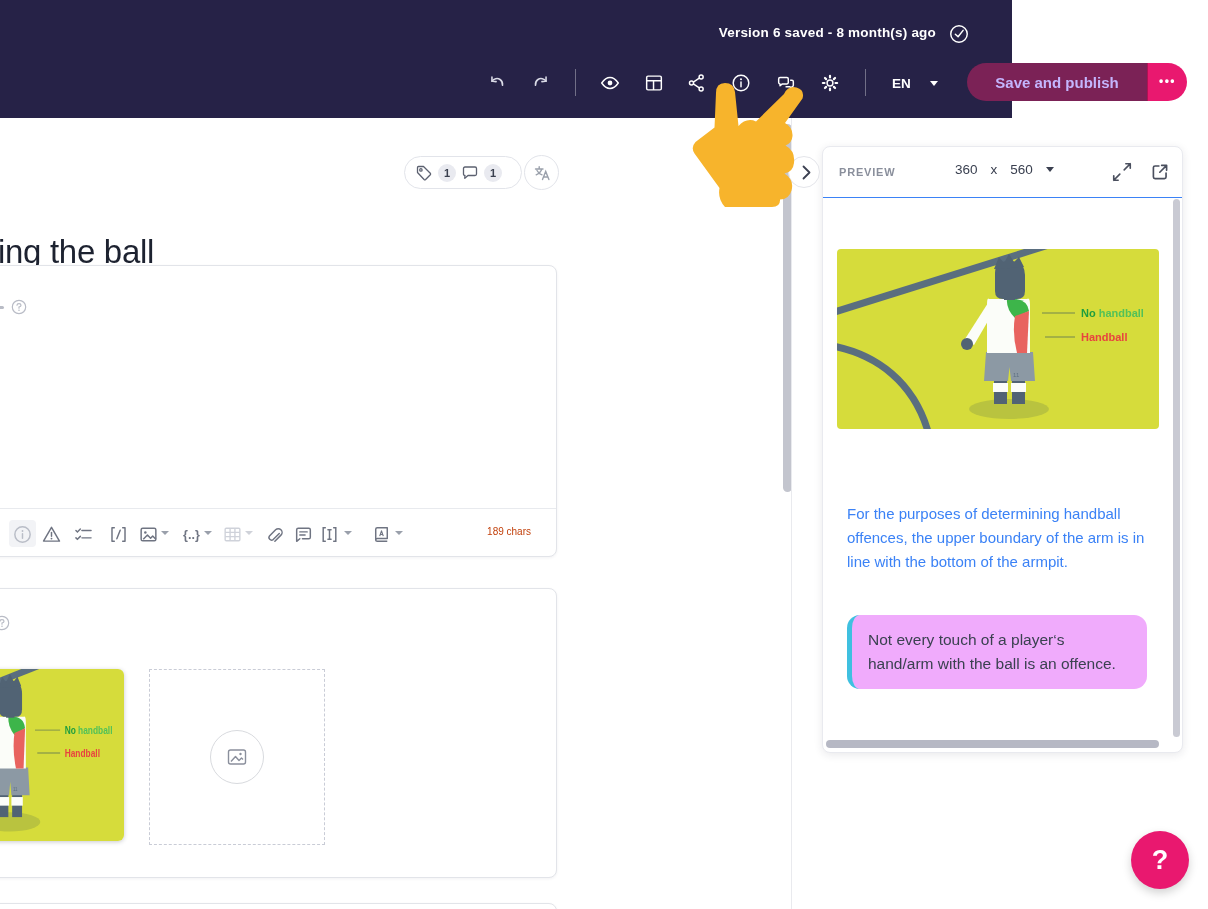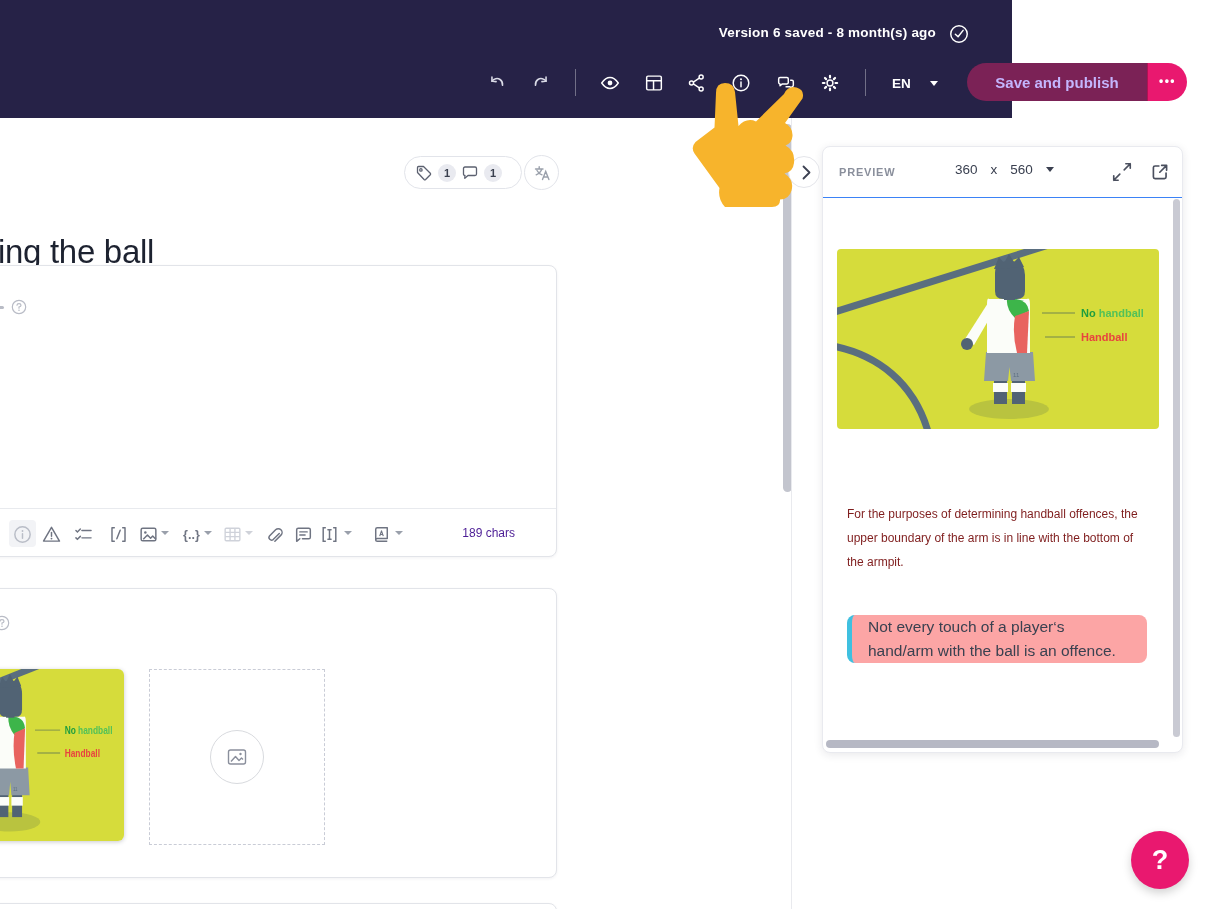--- a/index.html
+++ b/index.html
@@ -37,21 +37,21 @@
   .card2{top:588px;height:290px;}
   .card3{top:903px;height:60px;}
   .frag{position:absolute;left:34px;top:40px;width:9px;height:2.5px;background:#b9bcc6;border-radius:2px;}
   .qicon{position:absolute;width:16px;height:16px;}
   .etoolbar{position:absolute;left:0;top:242px;width:100%;height:50px;border-top:1px solid #e8eaee;}
   .eicon{position:absolute;top:14px;width:22px;height:22px;background:none;border:none;padding:0;cursor:pointer;}
   .eicon svg{width:21px;height:21px;}
   .ecaret{position:absolute;top:22px;width:0;height:0;border-left:4px solid transparent;border-right:4px solid transparent;
         border-top:4.5px solid #9aa0ab;}
   .ecaret.dis{border-top-color:#cfd2d9;}
-  .chars{position:absolute;right:41px;top:17px;font-size:12px;color:#4c1d95;}
+  .chars{position:absolute;right:25px;top:17px;font-size:10px;color:#c2410c;}
   .ibg{position:absolute;left:-3px;top:-3px;width:27px;height:27px;background:#f2f3f6;border-radius:4px;}
   .thumb{position:absolute;left:-82px;top:80px;width:245px;height:172px;border-radius:6px;overflow:hidden;
          box-shadow:0 1px 4px rgba(40,42,60,0.25);}
   .phold{position:absolute;left:188px;top:80px;width:176px;height:176px;border:1px dashed #c9ccd6;background:#fff;cursor:pointer;}
   .pcirc{position:absolute;left:60px;top:60px;width:54px;height:54px;border:1px solid #d8dade;border-radius:50%;
          display:flex;align-items:center;justify-content:center;background:#fff;}
   
   .mainsb{position:absolute;left:783px;top:124px;width:9px;height:368px;border-radius:5px;background:#c3c5ce;cursor:pointer;}
   .vline{position:absolute;left:791px;top:118px;width:1px;height:791px;background:#e9eaee;}
   .collapse{position:absolute;left:788px;top:156px;width:32px;height:32px;border-radius:50%;background:#fff;
@@ -61,23 +61,23 @@
   .pcard{position:absolute;left:822px;top:146px;width:361px;height:607px;background:#fff;border:1px solid #e9eaef;
         border-radius:8px;box-shadow:0 2px 8px rgba(40,42,60,0.10);z-index:5;}
   .phead{position:absolute;left:0;top:0;width:100%;height:51px;border-bottom:1px solid #3b82f6;}
   .plabel{position:absolute;left:16px;top:19px;font-size:11px;font-weight:700;letter-spacing:.8px;color:#8a8f9c;}
   .psize{position:absolute;left:126px;top:14px;display:flex;align-items:center;gap:13px;background:none;border:none;
         font-family:inherit;font-size:13.5px;color:#3a4050;cursor:pointer;}
   .psize .car{width:0;height:0;border-left:4.5px solid transparent;border-right:4.5px solid transparent;border-top:5px solid #3a4050;}
   .pbtn{position:absolute;top:14px;width:22px;height:22px;background:none;border:none;padding:0;cursor:pointer;}
   .pimg{position:absolute;left:14px;top:102px;width:322px;height:180px;border-radius:4px;overflow:hidden;}
   .ptitle{position:absolute;left:24px;top:303px;font-size:26px;font-weight:400;color:#2b3240;}
-  .ppara{position:absolute;left:24px;top:355px;width:302px;font-size:12px;line-height:24px;color:#7f1d1d;}
-  .callout{position:absolute;left:24px;top:468px;width:300px;background:#fca5a5;border-left:5px solid #3fc0e0;
-        border-radius:8px;padding:0 16px;font-size:15.5px;line-height:24px;color:#3a4150;}
+  .ppara{position:absolute;left:24px;top:355px;width:302px;font-size:15px;line-height:24px;color:#3b82f6;}
+  .callout{position:absolute;left:24px;top:468px;width:300px;background:#f0abfc;border-left:5px solid #3fc0e0;
+        border-radius:13px;padding:13px 16px;font-size:15.5px;line-height:24px;color:#3a4150;}
   .pvsb{position:absolute;left:350px;top:52px;width:7px;height:538px;border-radius:4px;background:#c9cad3;cursor:pointer;}
   .phsb{position:absolute;left:3px;bottom:4px;width:333px;height:8px;border-radius:4px;background:#b6b8c4;cursor:pointer;}
   
   .fab{position:absolute;left:1131px;top:831px;width:58px;height:58px;border-radius:50%;background:#e9186f;border:none;
         color:#fff;font-size:27px;font-weight:700;font-family:inherit;cursor:pointer;box-shadow:0 4px 10px rgba(0,0,0,0.18);z-index:20;}
   .hand{position:absolute;left:686px;top:80px;width:125px;height:130px;z-index:60;pointer-events:none;}
   svg{display:block;}
 </style>
 </head>
 <body>

